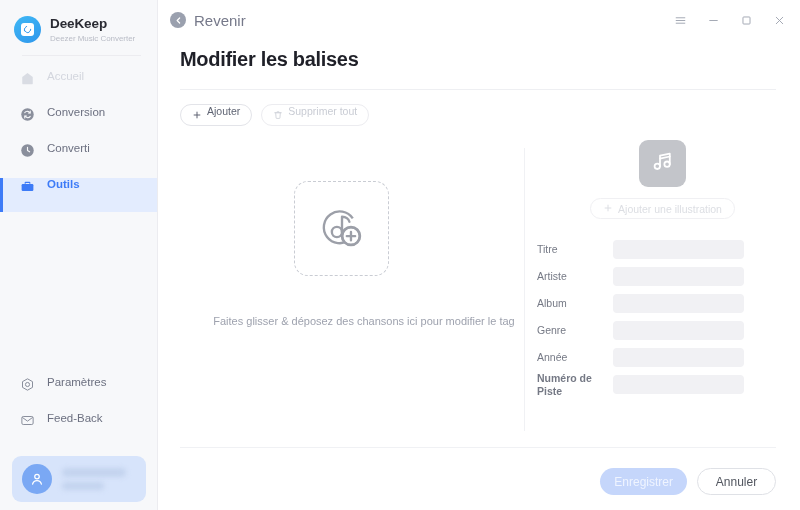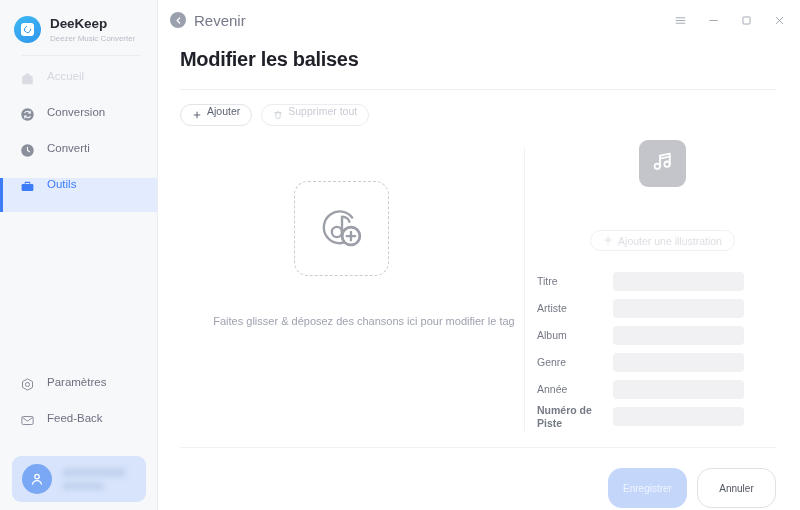--- a/index.html
+++ b/index.html
@@ -83,21 +83,21 @@
     width: 17px; height: 17px;
     flex: 0 0 17px;
     display: flex; align-items: center; justify-content: center;
     color: #8a8f9c;
   }
   .nav-item.disabled { color: #d3d6de; }
   .nav-item.disabled .nav-ico { color: #d9dce3; }
   .nav-item.active {
     background: #e3ecfe;
     color: #3d7bf7;
-    font-weight: normal;
+    font-weight: bold;
   }
   .nav-item.active .nav-ico { color: #3d7bf7; }
   .nav-item.active::before {
     content: "";
     position: absolute; left: 0; top: 0;
     width: 3px; height: 34px;
     background: #3d7bf7;
   }
   .nav-ico svg { display: block; }
 
@@ -230,21 +230,21 @@
     margin-left: 46px;
   }
 
   
   .panel {
     position: absolute;
     left: 367px; top: 0;
     width: 275px; height: 300px;
     padding-top: 8px;
   }
-  .art-wrap { display: flex; flex-direction: column; align-items: center; gap: 32px; }
+  .art-wrap { display: flex; flex-direction: column; align-items: center; }
   .art {
     width: 47px; height: 47px;
     border-radius: 9px;
     background: #c3c5ca;
     display: flex; align-items: center; justify-content: center;
   }
   .art-btn {
     margin-top: 11px;
     height: 21px;
     border: 1px solid #f0f0f3;
@@ -290,24 +290,24 @@
     top: 447px;
     height: 1px;
     background: #f0f1f4;
   }
   .footer {
     position: absolute;
     right: 24px; top: 468px;
     display: flex; gap: 10px;
   }
   .btn {
-    height: 40px;
+    height: 27px;
     min-width: 79px;
     border-radius: 14px;
-    font-size: 10px;
+    font-size: 12px;
     display: inline-flex; align-items: center; justify-content: center;
     cursor: pointer;
     padding: 0 14px;
   }
   .btn-primary-disabled {
     background: #c5d6fb;
     color: #eff4ff;
   }
   .btn-secondary {
     background: #ffffff;

